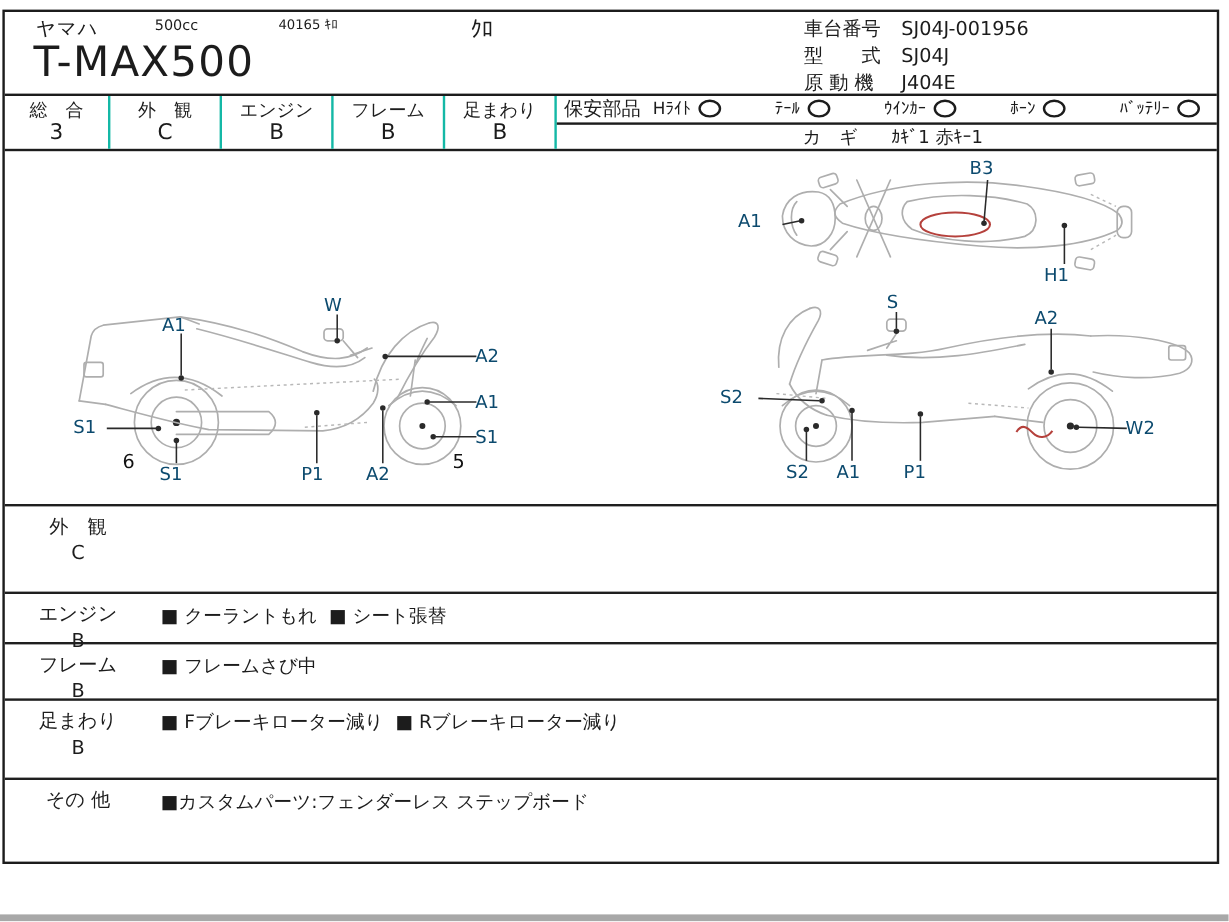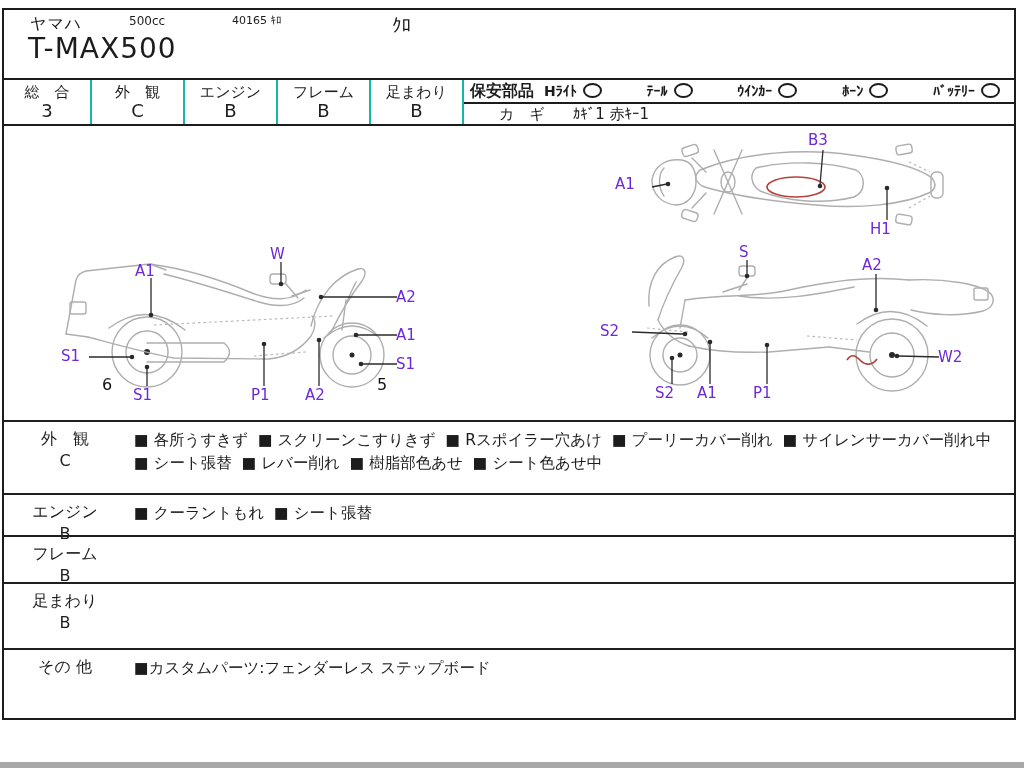--- a/index.html
+++ b/index.html
@@ -6,41 +6,41 @@
   .page{position:relative;width:1024px;height:768px;background:#ffffff;
         font-family:"DejaVu Sans",sans-serif;color:#1c1c1c;overflow:hidden;}
   .sheet{position:absolute;left:2px;top:8px;width:1014px;height:712px;
          border:2px solid #1c1c1c;box-sizing:border-box;background:#fff;}
   
   .hdr{position:relative;height:68px;}
   .hdr-left-row{position:absolute;left:26px;top:4px;font-size:16px;letter-spacing:1px;}
   .hdr-cc{position:absolute;left:125px;top:4px;font-size:12px;}
   .hdr-km{position:absolute;left:228px;top:4px;font-size:11px;}
   .hdr-color{position:absolute;left:388px;top:4px;font-size:19px;}
-  .hdr-model{position:absolute;left:24px;top:22px;font-size:28px;letter-spacing:1px;}
+  .hdr-model{position:absolute;left:24px;top:22px;font-size:35px;letter-spacing:1px;}
   .hdr-right{position:absolute;left:666px;top:3px;font-size:16px;line-height:22.5px;}
   .hdr-right .lbl{display:inline-block;min-width:76px;}
   
   .ratings{display:flex;height:48px;border-top:2px solid #1c1c1c;border-bottom:2px solid #1c1c1c;box-sizing:border-box;}
   .rcell{width:93px;border-right:2px solid #14b8a6;box-sizing:border-box;
          display:flex;flex-direction:column;align-items:center;justify-content:center;}
   .rcell:first-child{width:88px;}
   .rcell .rlbl{font-size:15px;line-height:17px;}
   .rcell .rgrade{font-size:18px;line-height:20px;}
   .safety{flex:1;display:flex;flex-direction:column;}
-  .safety-top{flex:1.1;display:flex;align-items:center;border-bottom:2px solid #1c1c1c;padding:0 14px 0 6px;font-weight:bold;}
+  .safety-top{flex:1.1;display:flex;align-items:center;border-bottom:2px solid #1c1c1c;padding:0 14px 0 6px;}
   .safety-title{font-size:16px;margin-right:10px;white-space:nowrap;}
   .parts{flex:1;display:flex;justify-content:space-between;align-items:center;}
   .part{display:flex;align-items:flex-start;font-size:14px;white-space:nowrap;}
   .oval{display:inline-block;width:15px;height:11px;border:2px solid #1c1c1c;border-radius:50%;margin-left:6px;}
-  .safety-key{flex:1;display:flex;align-items:center;padding-left:35px;font-size:15px;}
+  .safety-key{flex:1;display:flex;align-items:center;padding-left:10px;font-size:15px;justify-content:center;}
   .safety-key .kv{margin-left:28px;}
   
   .diagrams{position:relative;height:294px;}
-  .dlabel{position:absolute;font-size:15px;color:#6d28d9;white-space:nowrap;}
+  .dlabel{position:absolute;font-size:15px;color:#0c4a6e;white-space:nowrap;}
   .dnum{position:absolute;font-size:16px;color:#111;}
   svg{position:absolute;overflow:visible;}
   .sk{stroke:#aeaeae;fill:none;stroke-width:1.4;stroke-linecap:round;stroke-linejoin:round;}
   .skd{stroke:#b8b8b8;fill:none;stroke-width:1.2;stroke-dasharray:2.5,3;}
   .ld{stroke:#2a2a2a;fill:none;stroke-width:1.3;}
   .dot{fill:#2a2a2a;}
   .red{stroke:#b5413c;fill:none;stroke-width:1.7;}
   
   .crow{position:relative;border-top:2px solid #1f1f1f;box-sizing:border-box;}
   .crow .clab{position:absolute;left:0;top:6px;width:122px;text-align:center;font-size:16px;line-height:22px;}
@@ -54,20 +54,34 @@
 
 <div class="page">
   <div class="sheet">
 
     <div class="hdr">
       <span class="hdr-left-row">ヤマハ</span>
       <span class="hdr-cc">500cc</span>
       <span class="hdr-km">40165 ｷﾛ</span>
       <span class="hdr-color">ｸﾛ</span>
       <div class="hdr-model">T-MAX500</div>
+      <div class="hdr-right">
+        <div>
+          <span class="lbl">車台番号</span>
+          <span>SJ04J-001956</span>
+        </div>
+        <div>
+          <span class="lbl">型　　式</span>
+          <span>SJ04J</span>
+        </div>
+        <div>
+          <span class="lbl">原 動 機</span>
+          <span>J404E</span>
+        </div>
+      </div>
     </div>
 
     <div class="ratings">
       <div class="rcell">
         <span class="rlbl">総　合</span>
         <span class="rgrade">3</span>
       </div>
       <div class="rcell">
         <span class="rlbl">外　観</span>
         <span class="rgrade">C</span>
@@ -245,34 +259,35 @@
       <span class="dlabel" style="left:596px;top:196px">S2</span>
       <span class="dlabel" style="left:651px;top:258px">S2</span>
       <span class="dlabel" style="left:693px;top:258px">A1</span>
       <span class="dlabel" style="left:749px;top:258px">P1</span>
       <span class="dlabel" style="left:934px;top:222px">W2</span>
     </div>
 
     <div class="crow h73">
       <span class="clab">外　観</span>
       <span class="cgrade">C</span>
-      <div class="citems">■ 各所うすきず  ■ スクリーンこすりきず  ■ Rスポイラー穴あけ  ■ プーリーカバー削れ  ■ サイレンサーカバー削れ中  ■ シート張替  ■ レバー削れ  ■ 樹脂部色あせ  ■ シート色あせ中</div>
     </div>
     <div class="crow h42">
       <span class="clab">エンジン</span>
       <span class="cgrade">B</span>
       <div class="citems">■ クーラントもれ  ■ シート張替</div>
     </div>
     <div class="crow h47">
       <span class="clab">フレーム</span>
       <span class="cgrade">B</span>
+      <div class="citems">■ フレームさび中</div>
     </div>
     <div class="crow h66">
       <span class="clab">足まわり</span>
       <span class="cgrade">B</span>
+      <div class="citems">■ Fブレーキローター減り  ■ Rブレーキローター減り</div>
     </div>
     <div class="crow h70">
       <span class="clab">その 他</span>
       <div class="citems">■カスタムパーツ:フェンダーレス ステップボード</div>
     </div>
 
   </div>
 
   <div class="graybar"></div>
 </div>

